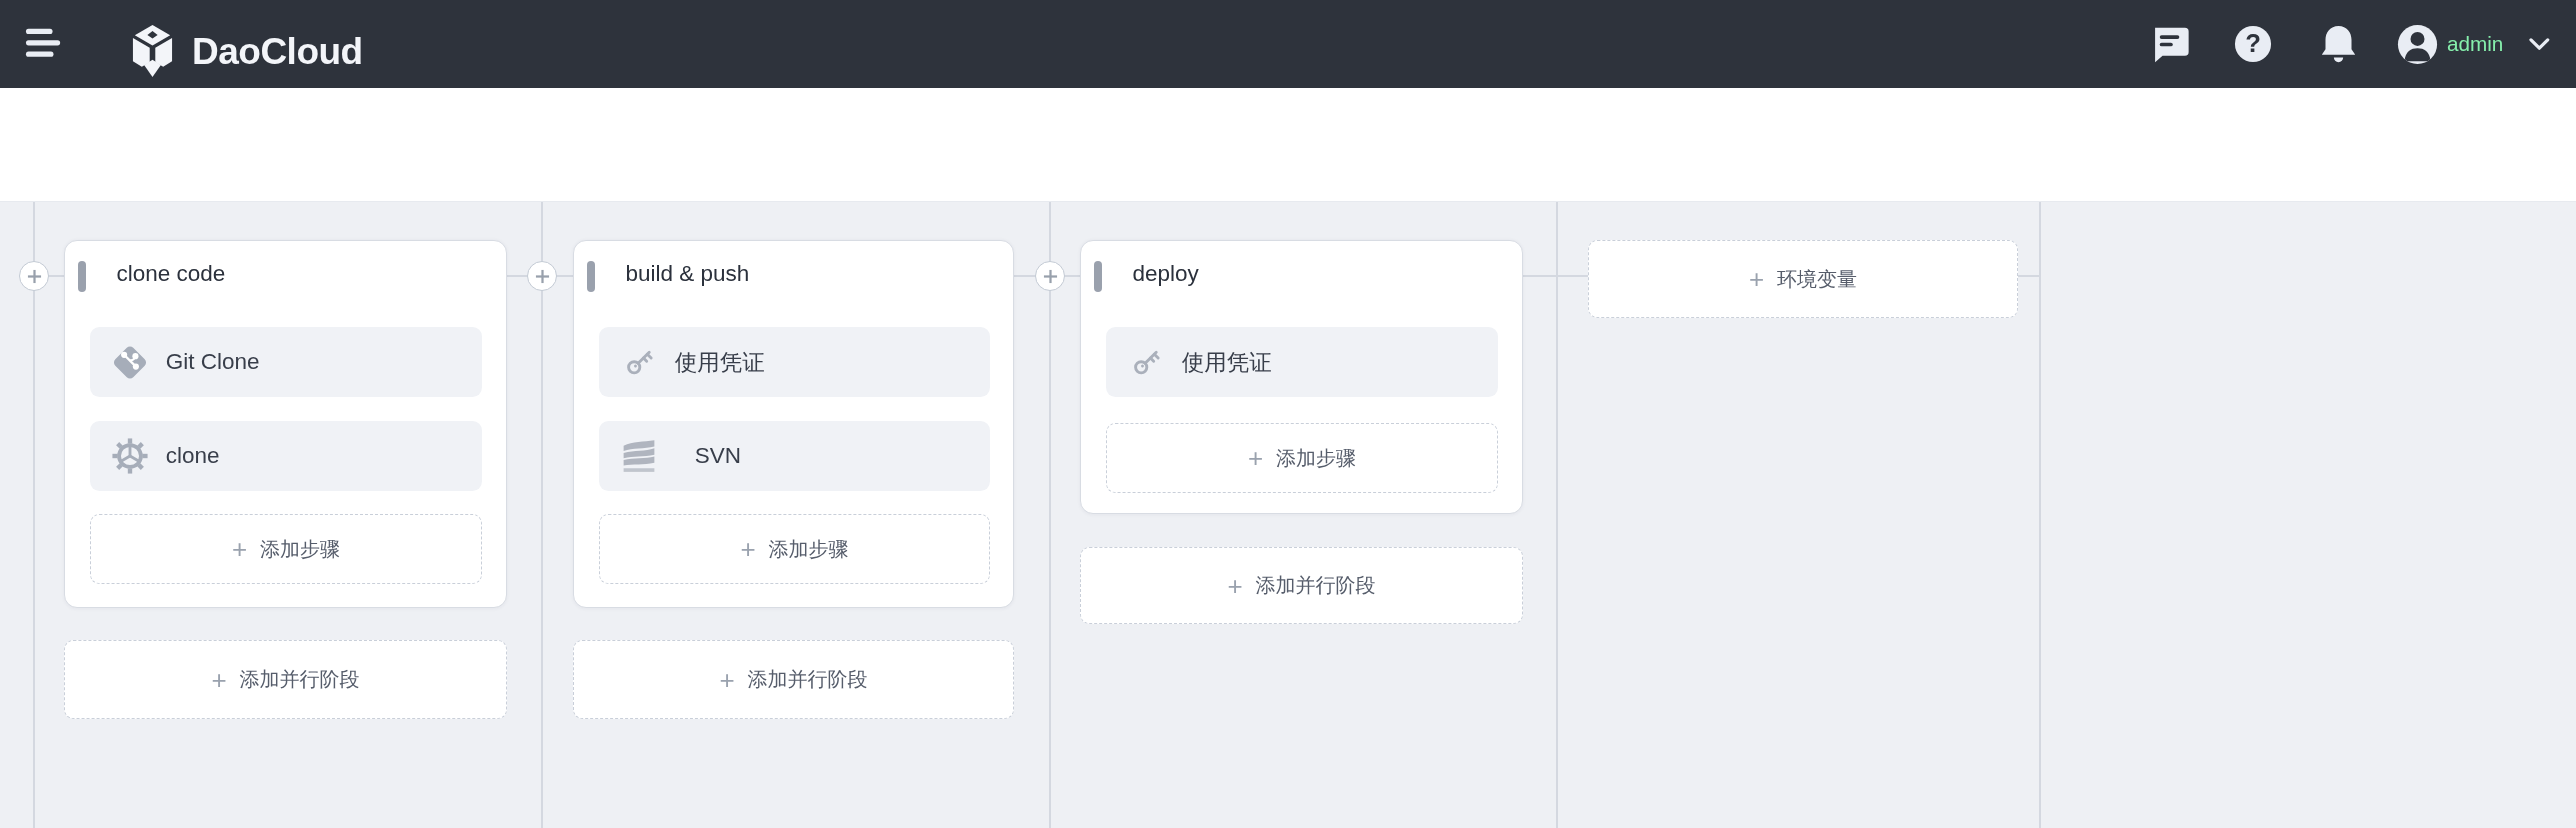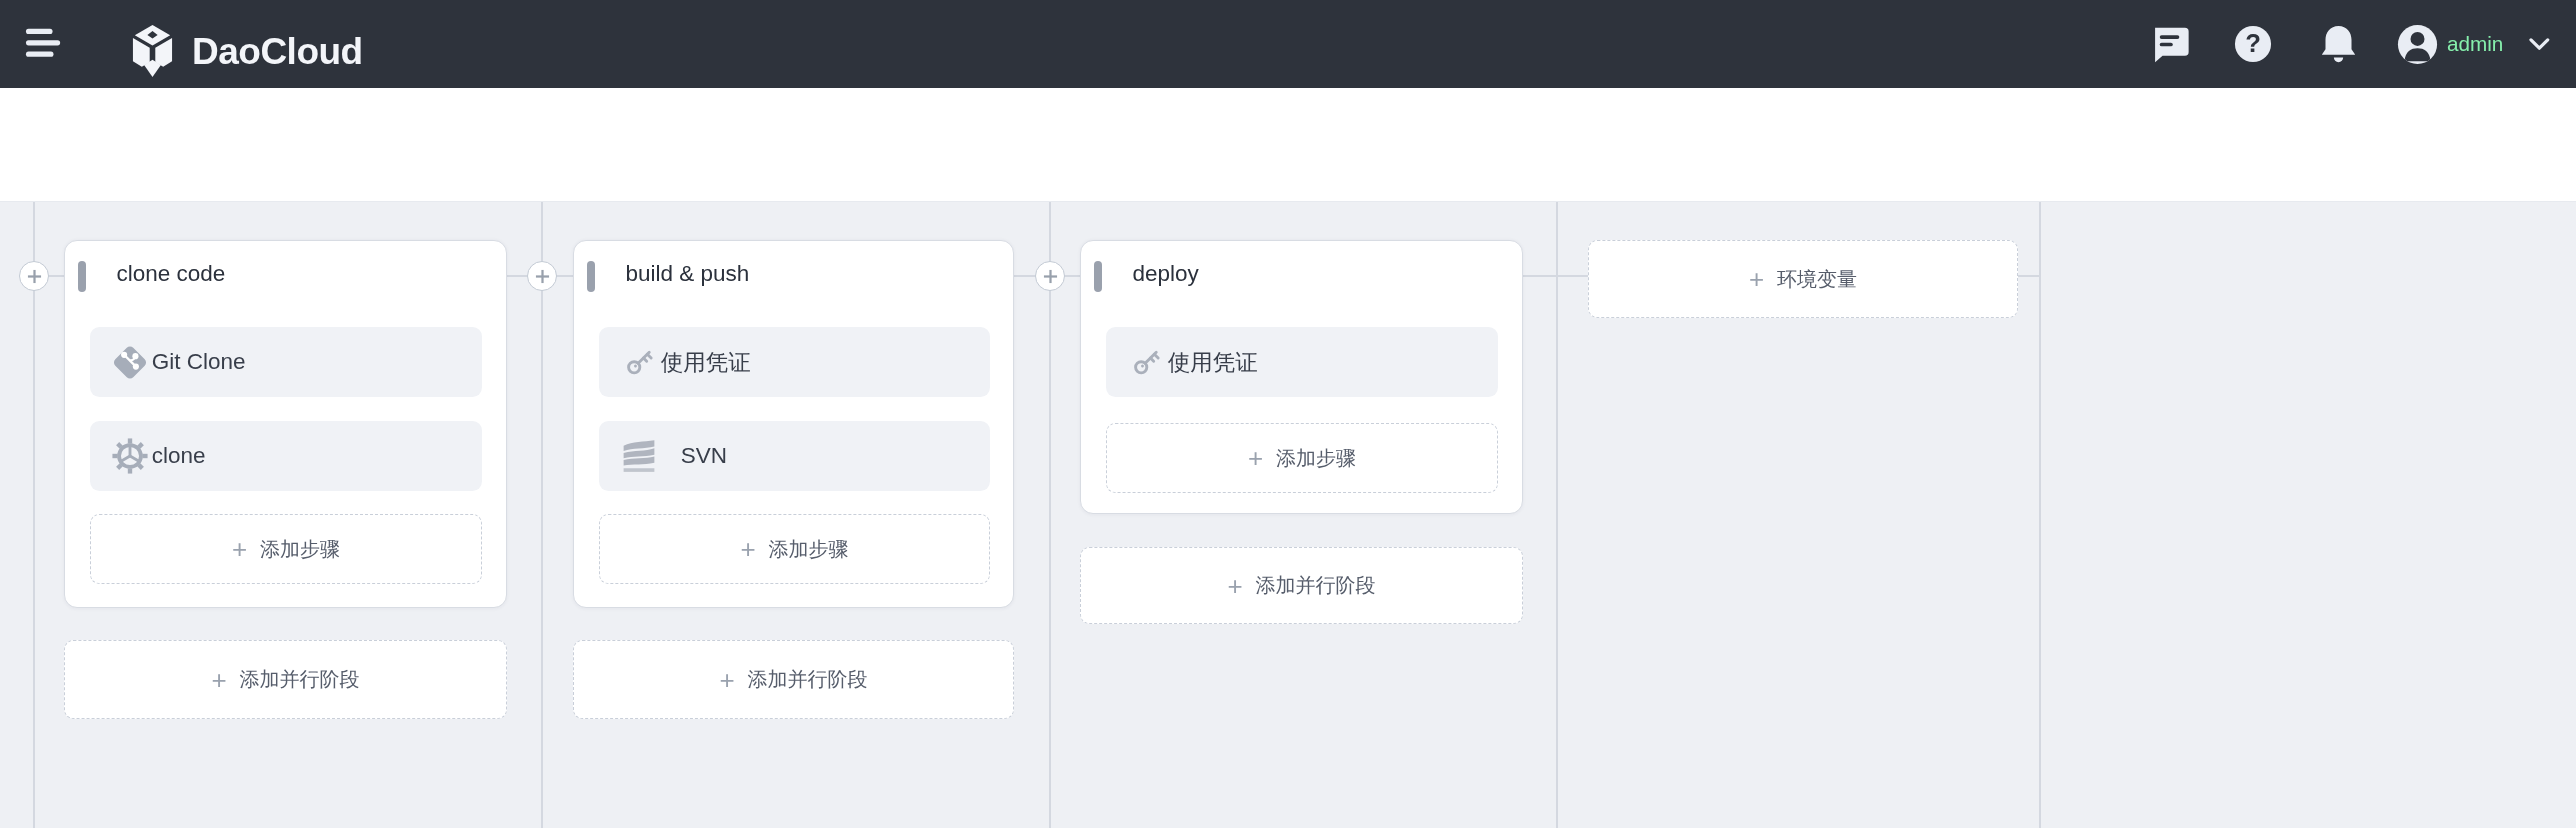--- a/index.html
+++ b/index.html
@@ -39,21 +39,21 @@
   .rail { position:absolute; top:0; width:1.9px; height:626px; background:#d4d8e0; }
   .connector { position:absolute; top:73px; height:1.9px; background:#d4d8e0; }
   .plus-circle { position:absolute; top:59px; width:30px; height:30px; background:#ffffff; border:1.9px solid #c3cad4; border-radius:50%; display:flex; align-items:center; justify-content:center; cursor:pointer; z-index:3; }
 
   .stage-card { position:absolute; top:38px; background:#ffffff; border:1.9px solid #d8dce3; border-radius:13px; box-shadow:0 0.9px 3.8px rgba(30,40,70,0.05); z-index:2; }
   .stage-head { display:flex; height:31px; margin:20px 0 0 13px;gap:14px; }
   .stage-pill { width:8.4px; height:31px; border-radius:4.7px; background:#9aa1ad; }
   .stage-name { margin-left:16px; font-size:22.5px; font-weight:500; color:#2b313c; }
   .step-chip { position:absolute; left:25px; height:70px; background:#f0f2f6; border-radius:9.4px; display:flex; align-items:center; cursor:pointer; }
   .step-icon { margin-left:20.7px; width:38px; height:38px; display:flex; align-items:center; justify-content:center; }
-  .step-label { margin-left:3px; font-size:22.5px; color:#383e4a; }
+  .step-label { margin-left:17px; font-size:22.5px; color:#383e4a; }
   .dashed-btn { border:1.9px dashed #c9cfd9; border-radius:9.4px; background:#ffffff; display:flex; align-items:center; justify-content:center; cursor:pointer; color:#565d6b; font-size:20px; }
   .dashed-btn .plus { color:#9aa2ae; font-size:26px; font-weight:400; margin-right:13px; line-height:1; }
   .add-step { position:absolute; left:25px; height:70px; }
   .parallel-box { position:absolute; z-index:2; }
   .add-stage-box { position:absolute; z-index:2; }
 </style>
 </head>
 <body>
 
 <div class="navbar">

